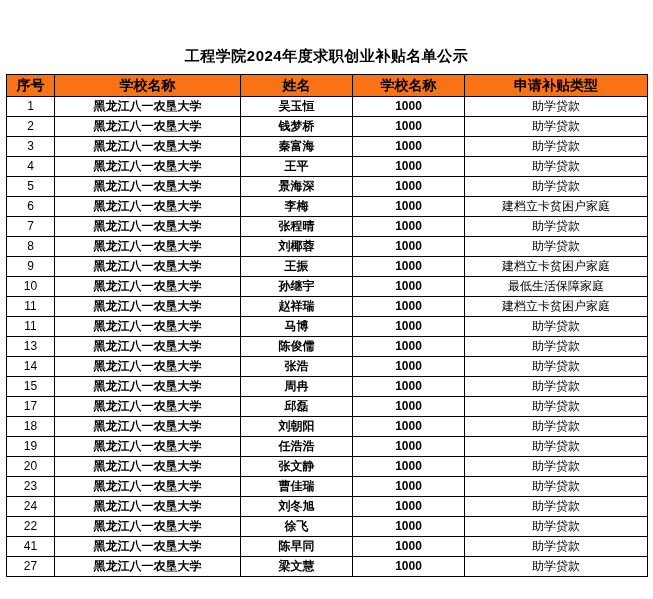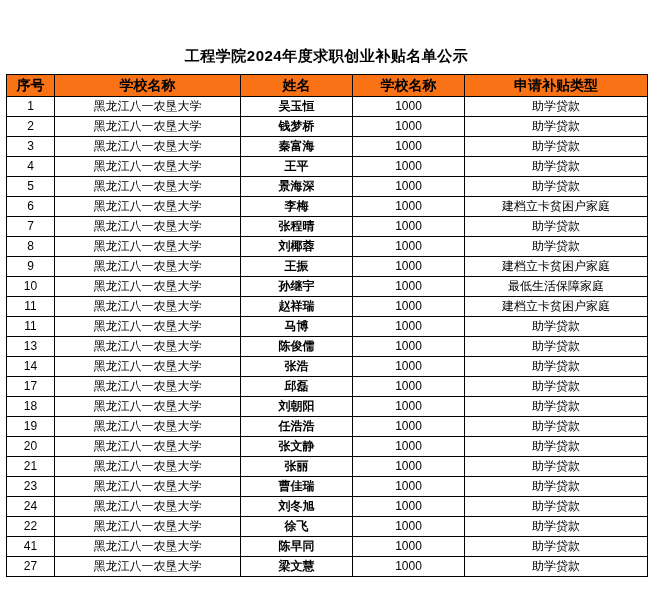--- a/index.html
+++ b/index.html
@@ -52,23 +52,23 @@
     font-size: 14px;
     height: 21px;
     line-height: 21px;
   }
   col.c-index { width: 48px; }
   col.c-school { width: 186px; }
   col.c-name { width: 112px; }
   col.c-amount { width: 112px; }
   col.c-type { width: 183px; }
   td.index-cell { font-size: 12px; }
-  td.school-cell { font-size: 12.5px; }
+  td.school-cell { font-size: 12.5px; font-weight: bold; }
   td.name-cell { font-size: 12.5px; font-weight: bold; }
-  td.amount-cell { font-size: 11.5px; }
+  td.amount-cell { font-size: 11.5px; font-weight: bold; }
   td.type-cell { font-size: 12.5px; }
 </style>
 </head>
 <body>
 
 <div class="page">
 
   <div class="doc-title">工程学院2024年度求职创业补贴名单公示</div>
 
   <table class="subsidy-table">
@@ -181,20 +181,27 @@
           <td class="type-cell">助学贷款</td>
         </tr>
         <tr>
           <td class="index-cell">14</td>
           <td class="school-cell">黑龙江八一农垦大学</td>
           <td class="name-cell">张浩</td>
           <td class="amount-cell">1000</td>
           <td class="type-cell">助学贷款</td>
         </tr>
         <tr>
+          <td class="index-cell">15</td>
+          <td class="school-cell">黑龙江八一农垦大学</td>
+          <td class="name-cell">周冉</td>
+          <td class="amount-cell">1000</td>
+          <td class="type-cell">助学贷款</td>
+        </tr>
+        <tr>
           <td class="index-cell">17</td>
           <td class="school-cell">黑龙江八一农垦大学</td>
           <td class="name-cell">邱磊</td>
           <td class="amount-cell">1000</td>
           <td class="type-cell">助学贷款</td>
         </tr>
         <tr>
           <td class="index-cell">18</td>
           <td class="school-cell">黑龙江八一农垦大学</td>
           <td class="name-cell">刘朝阳</td>
@@ -205,27 +212,20 @@
           <td class="index-cell">19</td>
           <td class="school-cell">黑龙江八一农垦大学</td>
           <td class="name-cell">任浩浩</td>
           <td class="amount-cell">1000</td>
           <td class="type-cell">助学贷款</td>
         </tr>
         <tr>
           <td class="index-cell">20</td>
           <td class="school-cell">黑龙江八一农垦大学</td>
           <td class="name-cell">张文静</td>
-          <td class="amount-cell">1000</td>
-          <td class="type-cell">助学贷款</td>
-        </tr>
-        <tr>
-          <td class="index-cell">21</td>
-          <td class="school-cell">黑龙江八一农垦大学</td>
-          <td class="name-cell">张丽</td>
           <td class="amount-cell">1000</td>
           <td class="type-cell">助学贷款</td>
         </tr>
         <tr>
           <td class="index-cell">23</td>
           <td class="school-cell">黑龙江八一农垦大学</td>
           <td class="name-cell">曹佳瑞</td>
           <td class="amount-cell">1000</td>
           <td class="type-cell">助学贷款</td>
         </tr>

